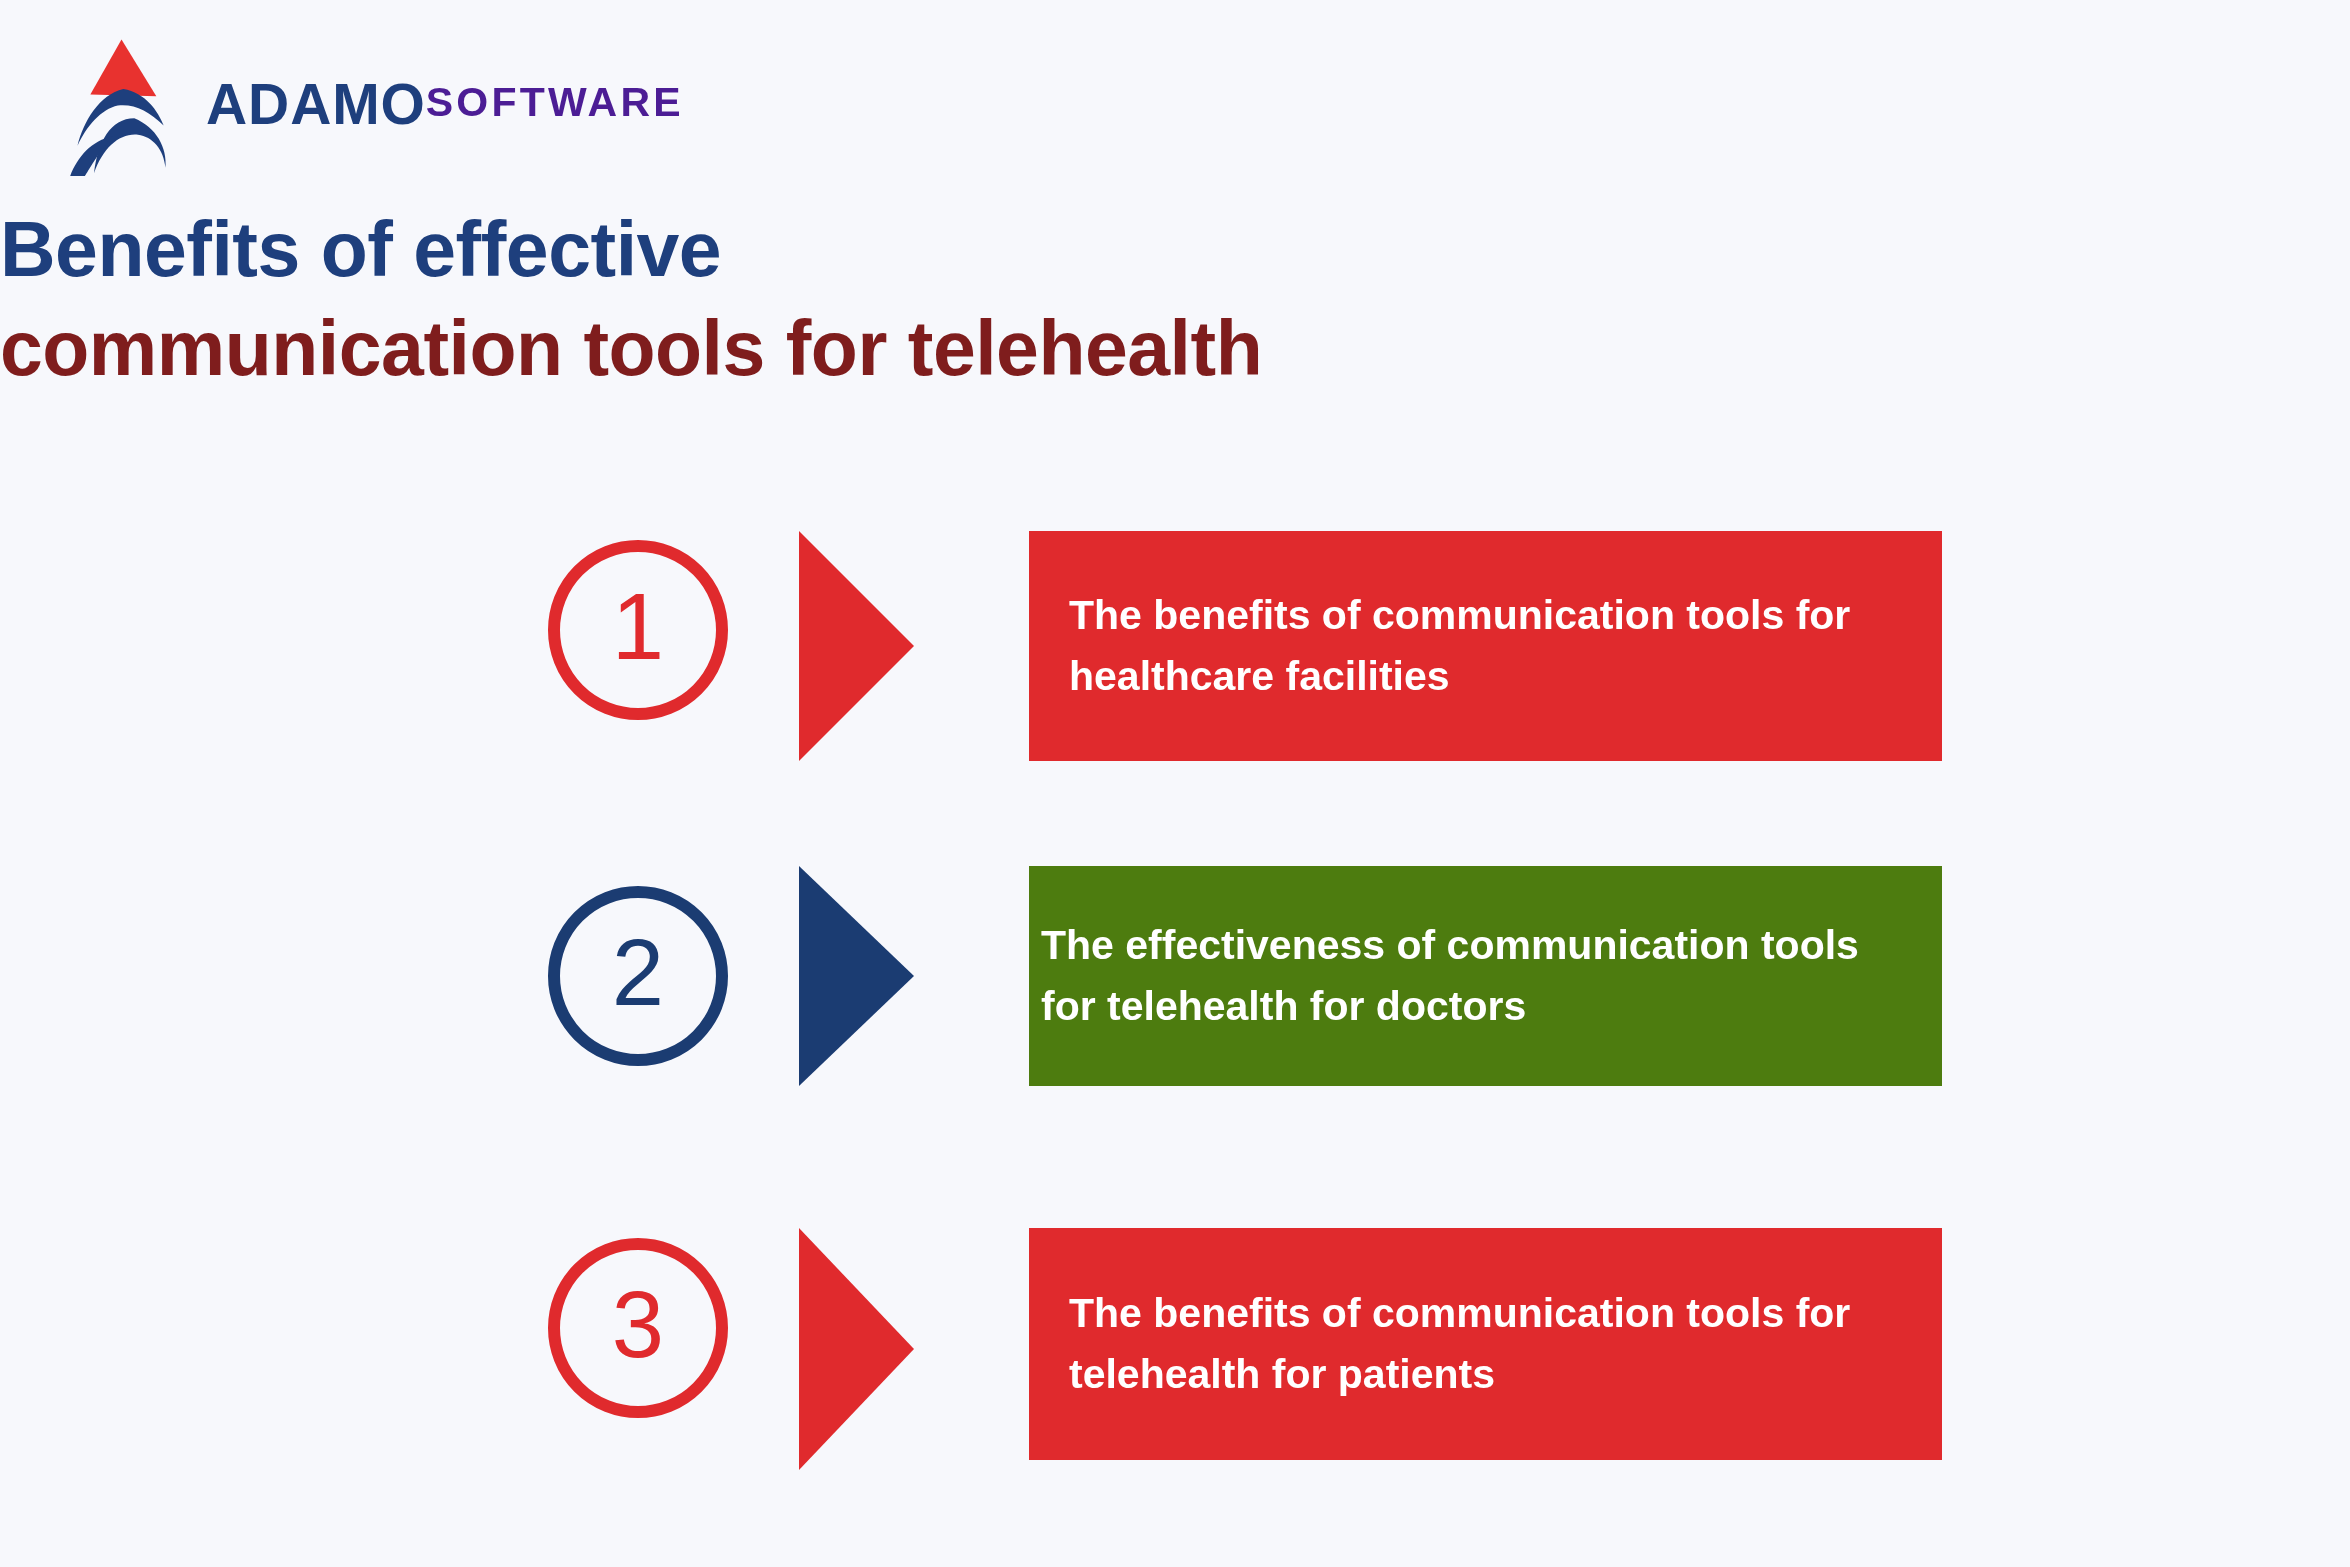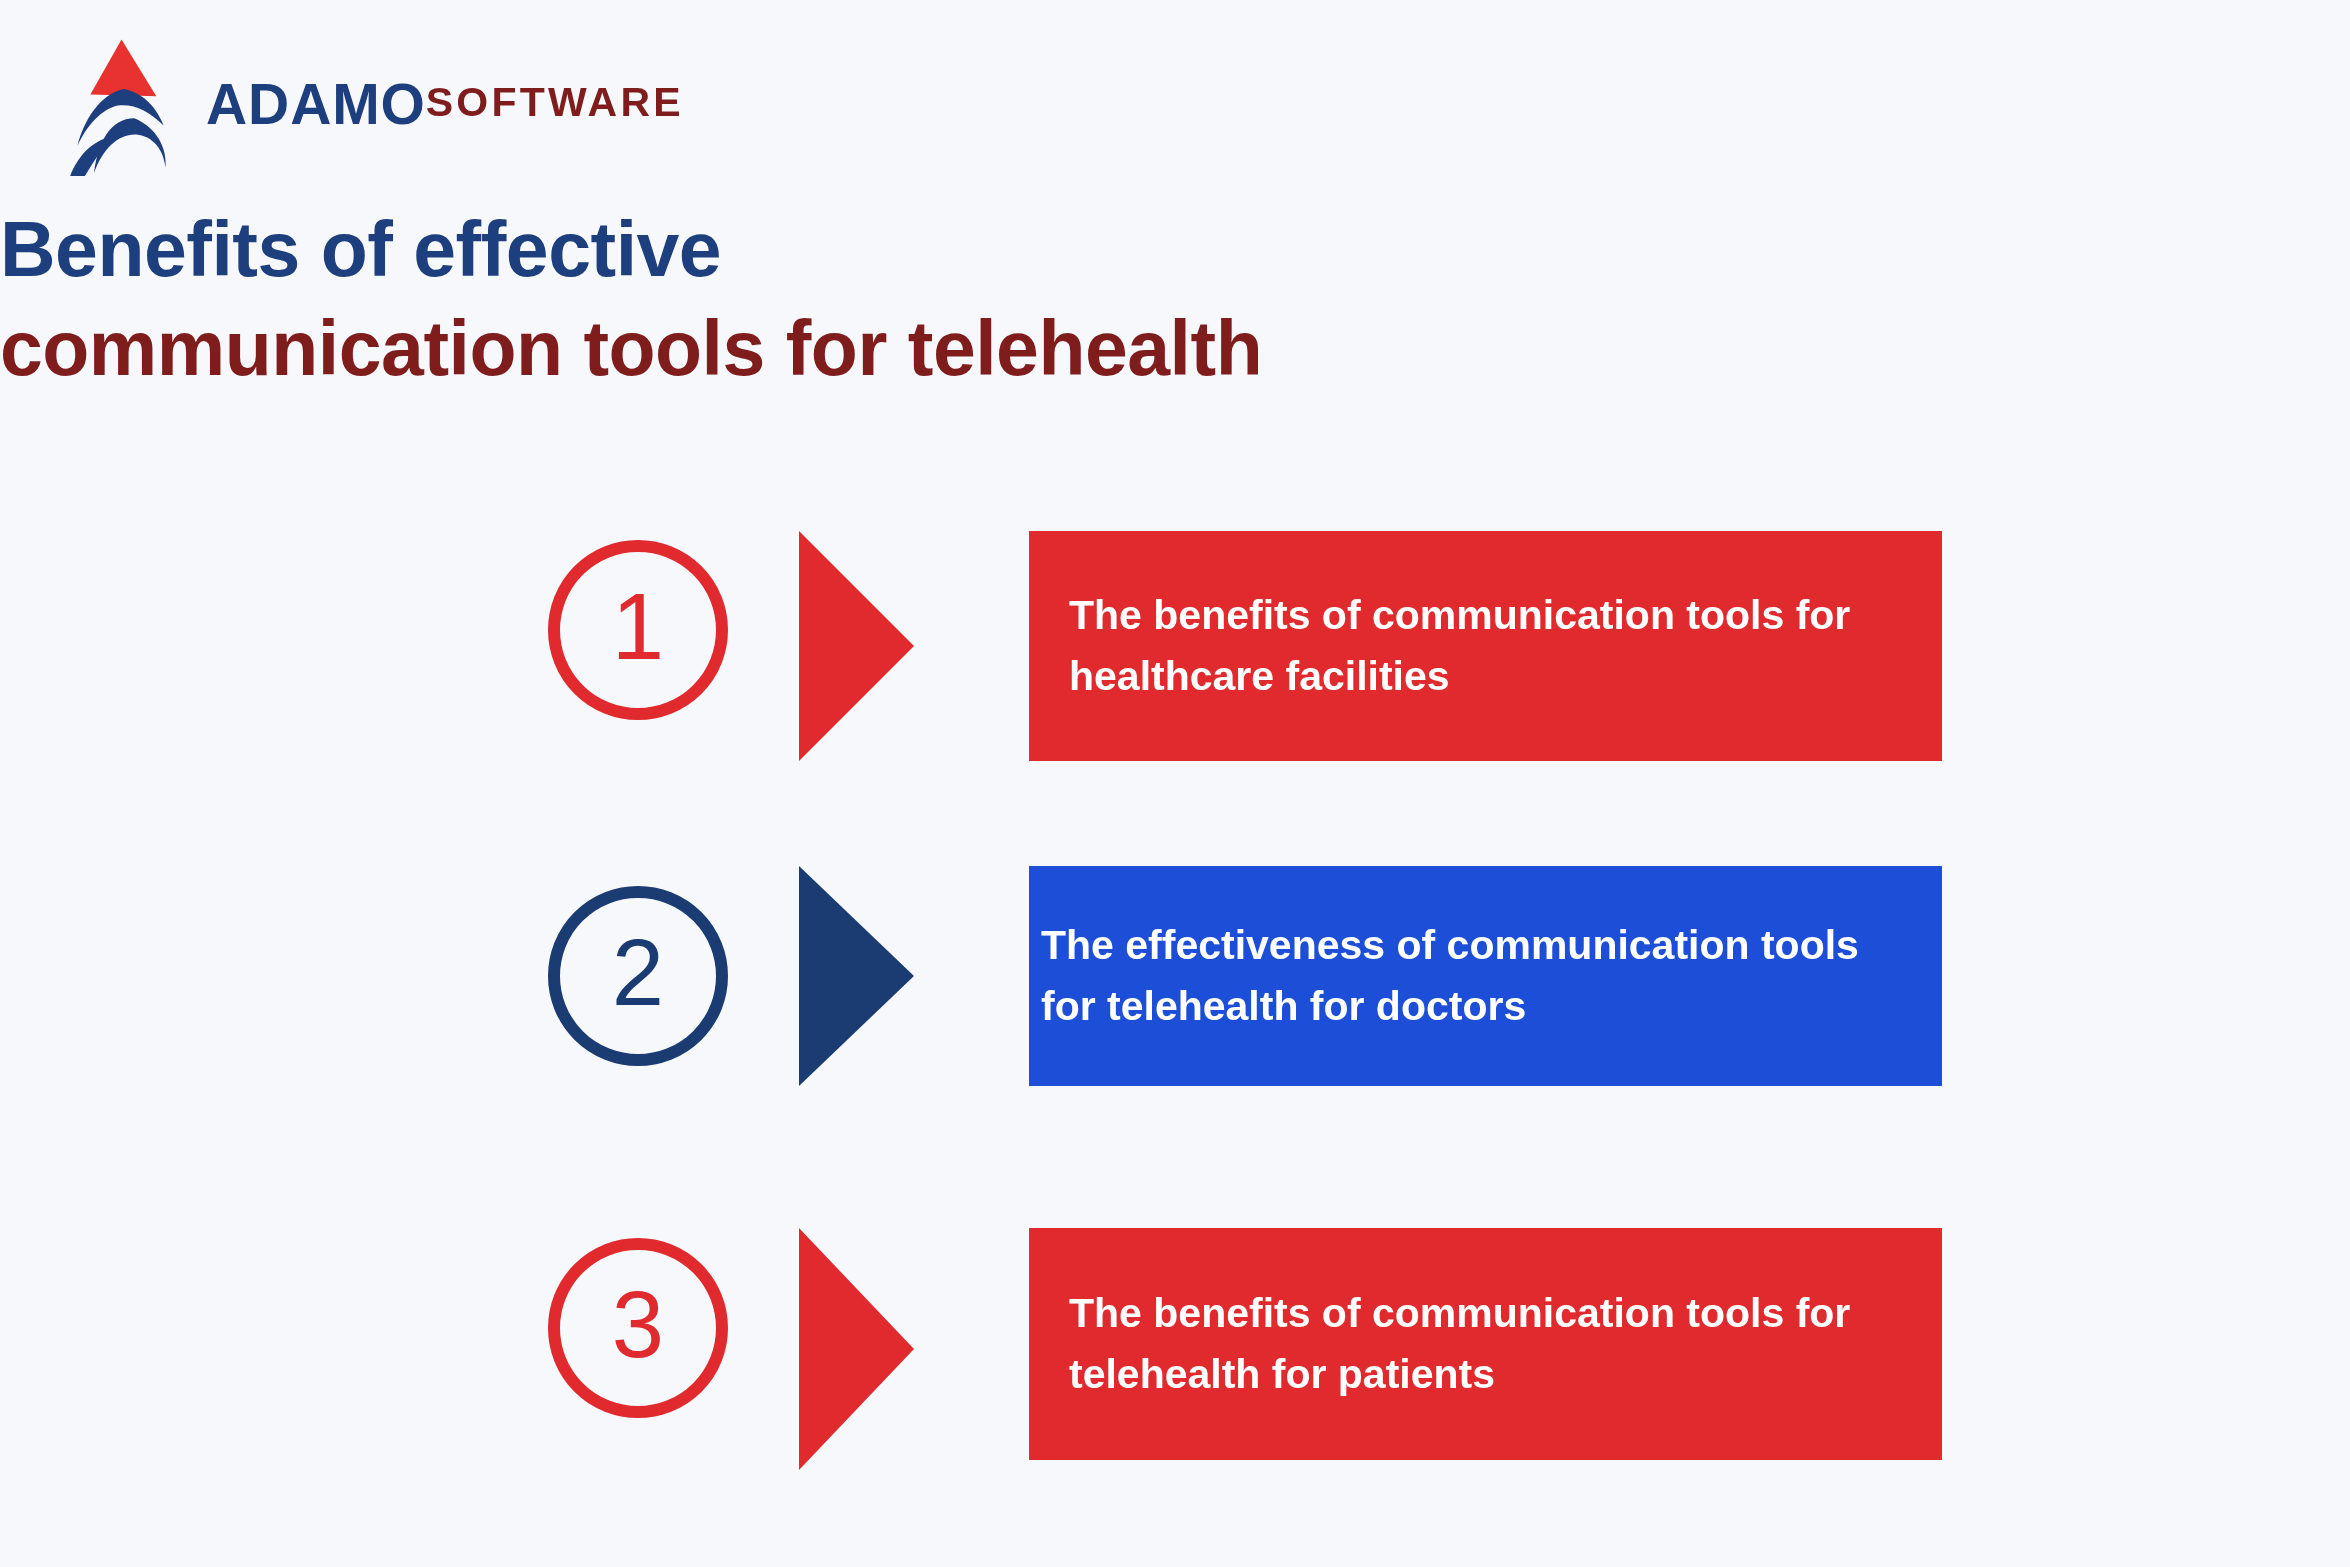--- a/index.html
+++ b/index.html
@@ -40,21 +40,21 @@
   }
   #logo-line-1 {
     font-size: 57px;
     font-weight: bold;
     color: #1e3f7d;
     letter-spacing: 0.9px;
   }
   #logo-line-2 {
     font-size: 41px;
     font-weight: bold;
-    color: #7f1d1d;
+    color: #4c1d95;
     letter-spacing: 3.2px;
     margin-top: 5.5px;
   }
 
   
   #title-block {
     position: absolute;
     left: 0;
     top: 200px;
     width: 2145px;
@@ -140,21 +140,21 @@
     background: #e02a2d;
     box-sizing: border-box;
     padding: 0 40px;
     display: flex;
     flex-direction: column;
     justify-content: center;
   }
   .row-2 .text-box {
     top: 0px;
     height: 220px;
-    background: #1d4ed8;
+    background: #4d7c0f;
     justify-content: center;
     padding-left: 12px;
   }
   .row-3 .text-box {
     top: 20px;
     height: 232px;
     align-items: center;
   }
   .box-text {
     color: #ffffff;

